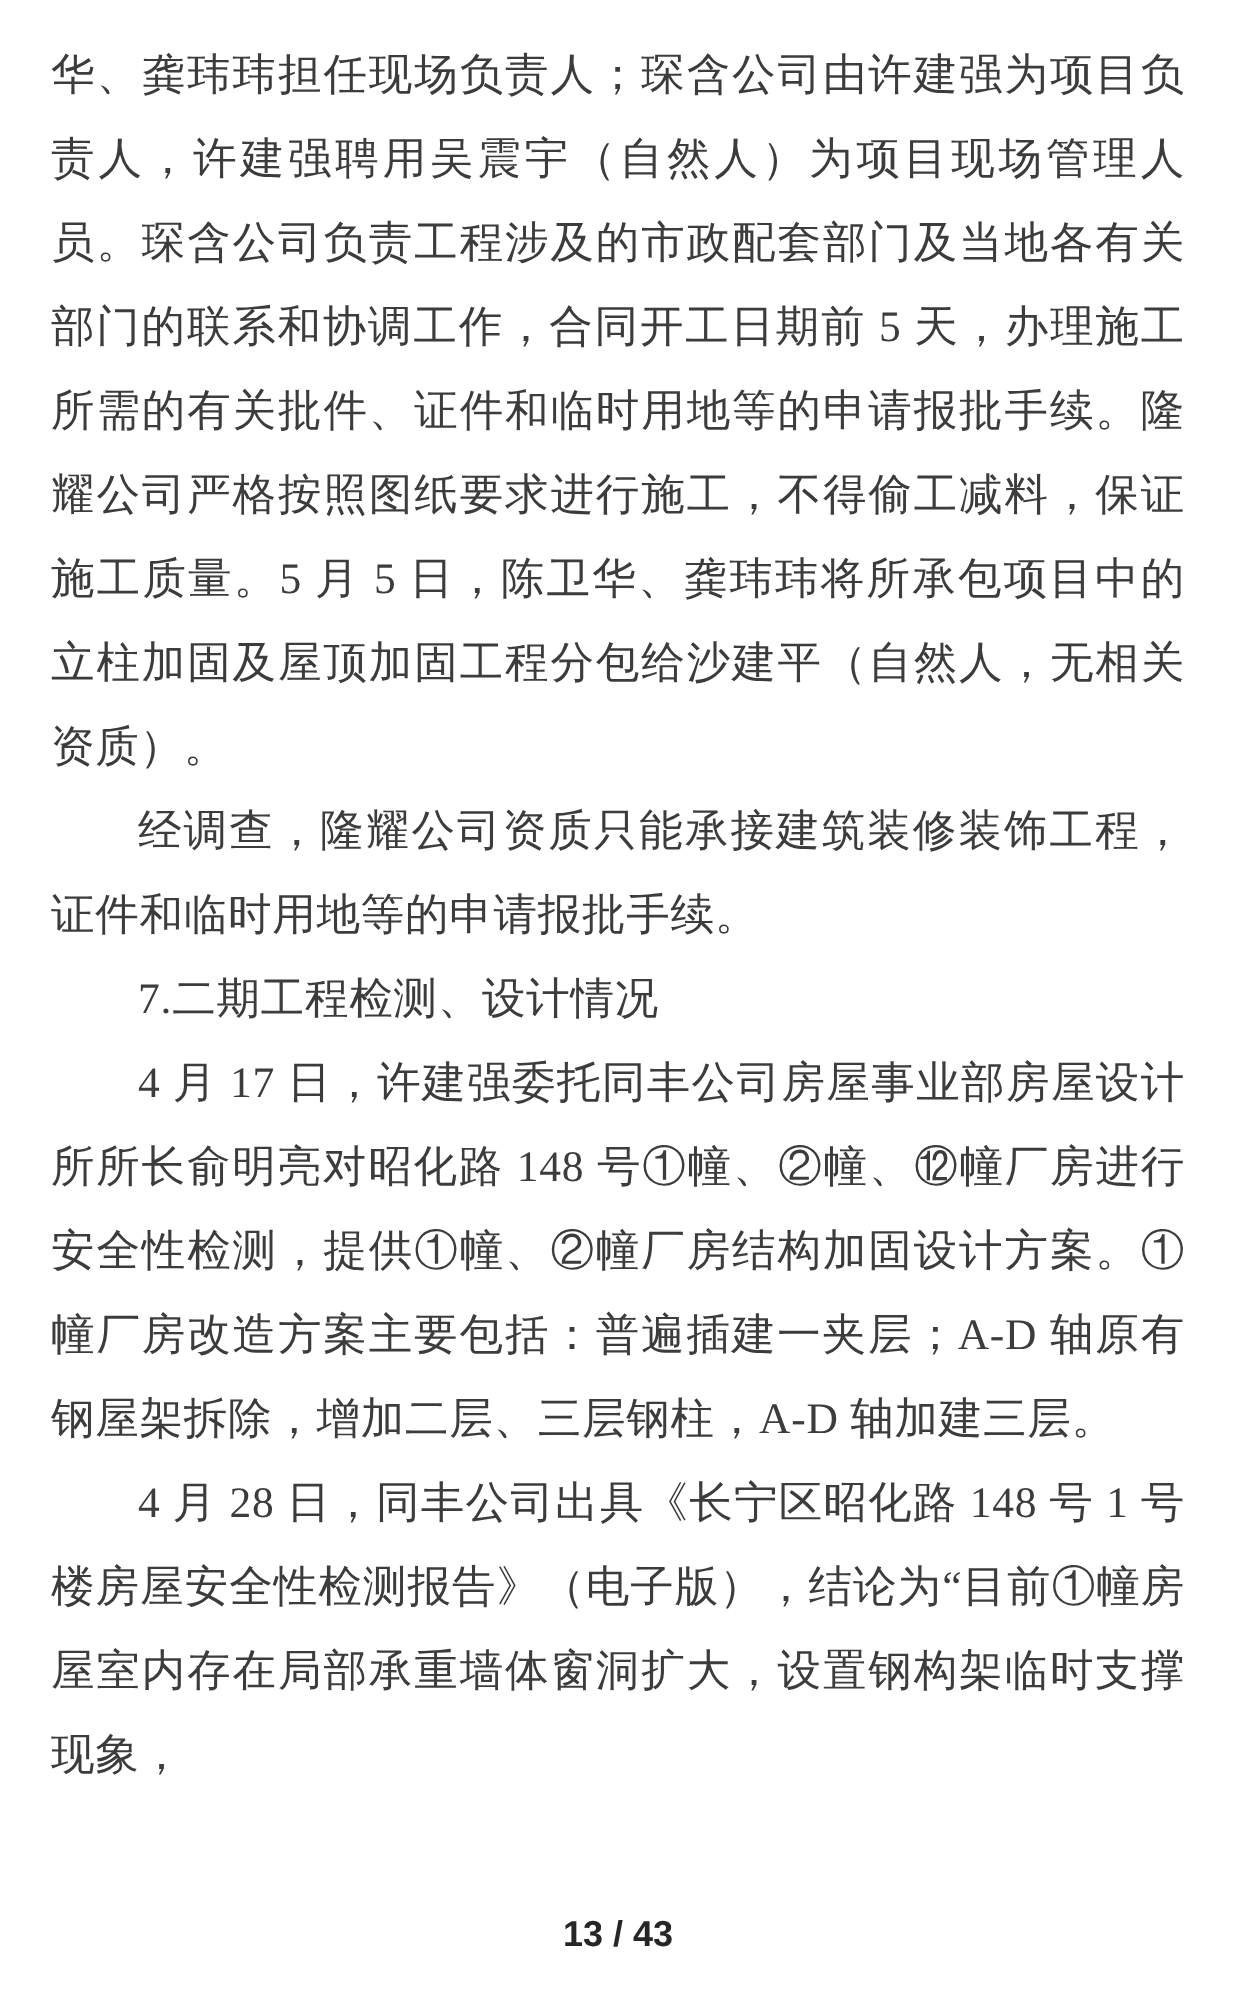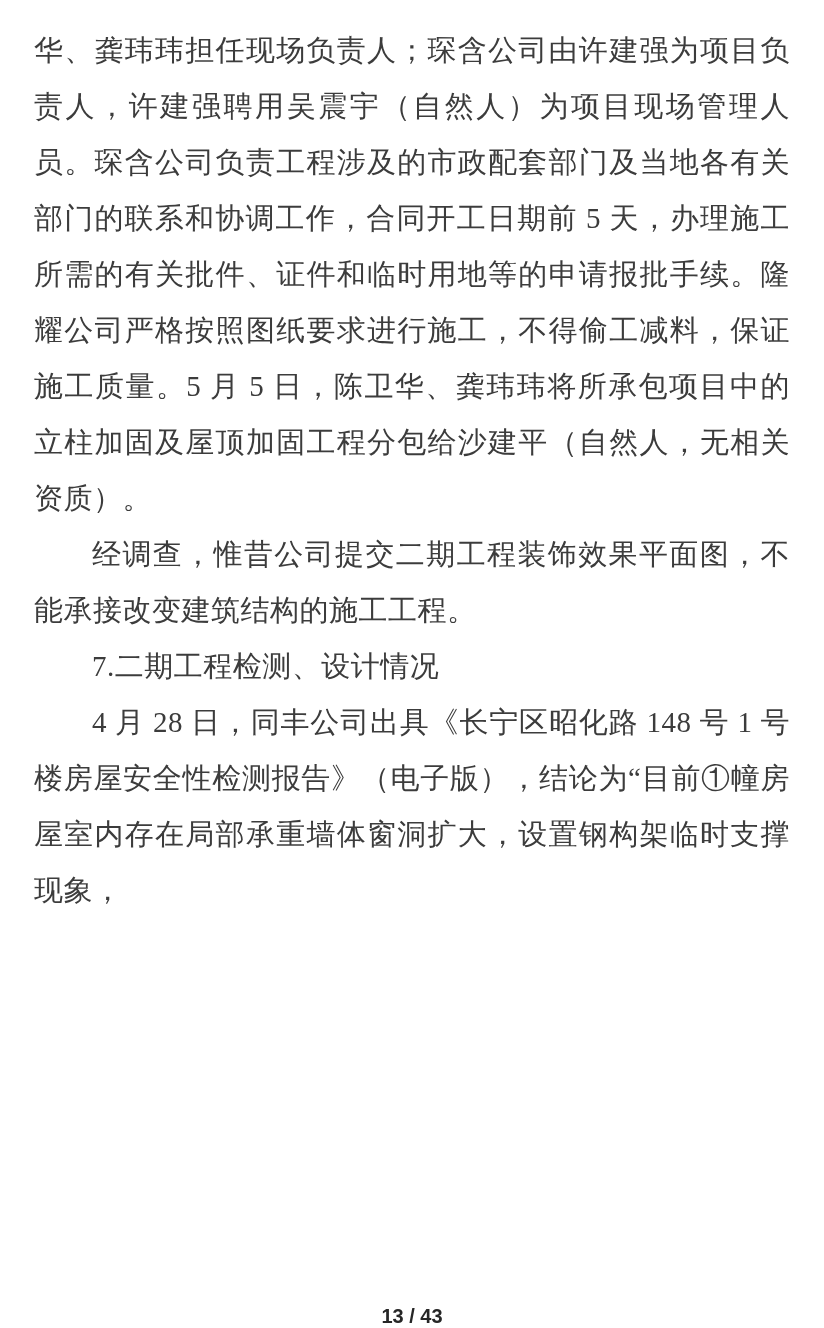--- a/index.html
+++ b/index.html
@@ -29,33 +29,34 @@
   .content p {
     margin: 0;
     padding: 0;
   }
   .content p.indent {
     text-indent: 2em;
   }
   .footer {
     position: absolute;
     left: 0;
-    bottom: 0;
+    bottom: 24px;
     width: 100%;
     text-align: center;
     font-family: "Liberation Sans", "DejaVu Sans", sans-serif;
-    font-size: 20px;
+    font-size: 24px;
     font-weight: 700;
     color: #262626;
   }
 </style>
 </head>
 <body>
 
 <div class="page">
   <div class="content">
     <p>华、龚玮玮担任现场负责人；琛含公司由许建强为项目负责人，许建强聘用吴震宇（自然人）为项目现场管理人员。琛含公司负责工程涉及的市政配套部门及当地各有关部门的联系和协调工作，合同开工日期前 5 天，办理施工所需的有关批件、证件和临时用地等的申请报批手续。隆耀公司严格按照图纸要求进行施工，不得偷工减料，保证施工质量。5 月 5 日，陈卫华、龚玮玮将所承包项目中的立柱加固及屋顶加固工程分包给沙建平（自然人，无相关资质）。</p>
-    <p class="indent">经调查，惟昔公司提交二期工程装饰效果平面图，不能承接改变建筑结构的施工工程。</p>
+    <p class="indent">经调查，隆耀公司资质只能承接建筑装修装饰工程，证件和临时用地等的申请报批手续。</p>
     <p class="indent">7.二期工程检测、设计情况</p>
+    <p class="indent">4 月 17 日，许建强委托同丰公司房屋事业部房屋设计所所长俞明亮对昭化路 148 号①幢、②幢、⑫幢厂房进行安全性检测，提供①幢、②幢厂房结构加固设计方案。①幢厂房改造方案主要包括：普遍插建一夹层；A-D 轴原有钢屋架拆除，增加二层、三层钢柱，A-D 轴加建三层。</p>
     <p class="indent">4 月 28 日，同丰公司出具《长宁区昭化路 148 号 1 号楼房屋安全性检测报告》（电子版），结论为“目前①幢房屋室内存在局部承重墙体窗洞扩大，设置钢构架临时支撑现象，</p>
   </div>
   <div class="footer">13 / 43</div>
 </div>
 
 </body></html>

